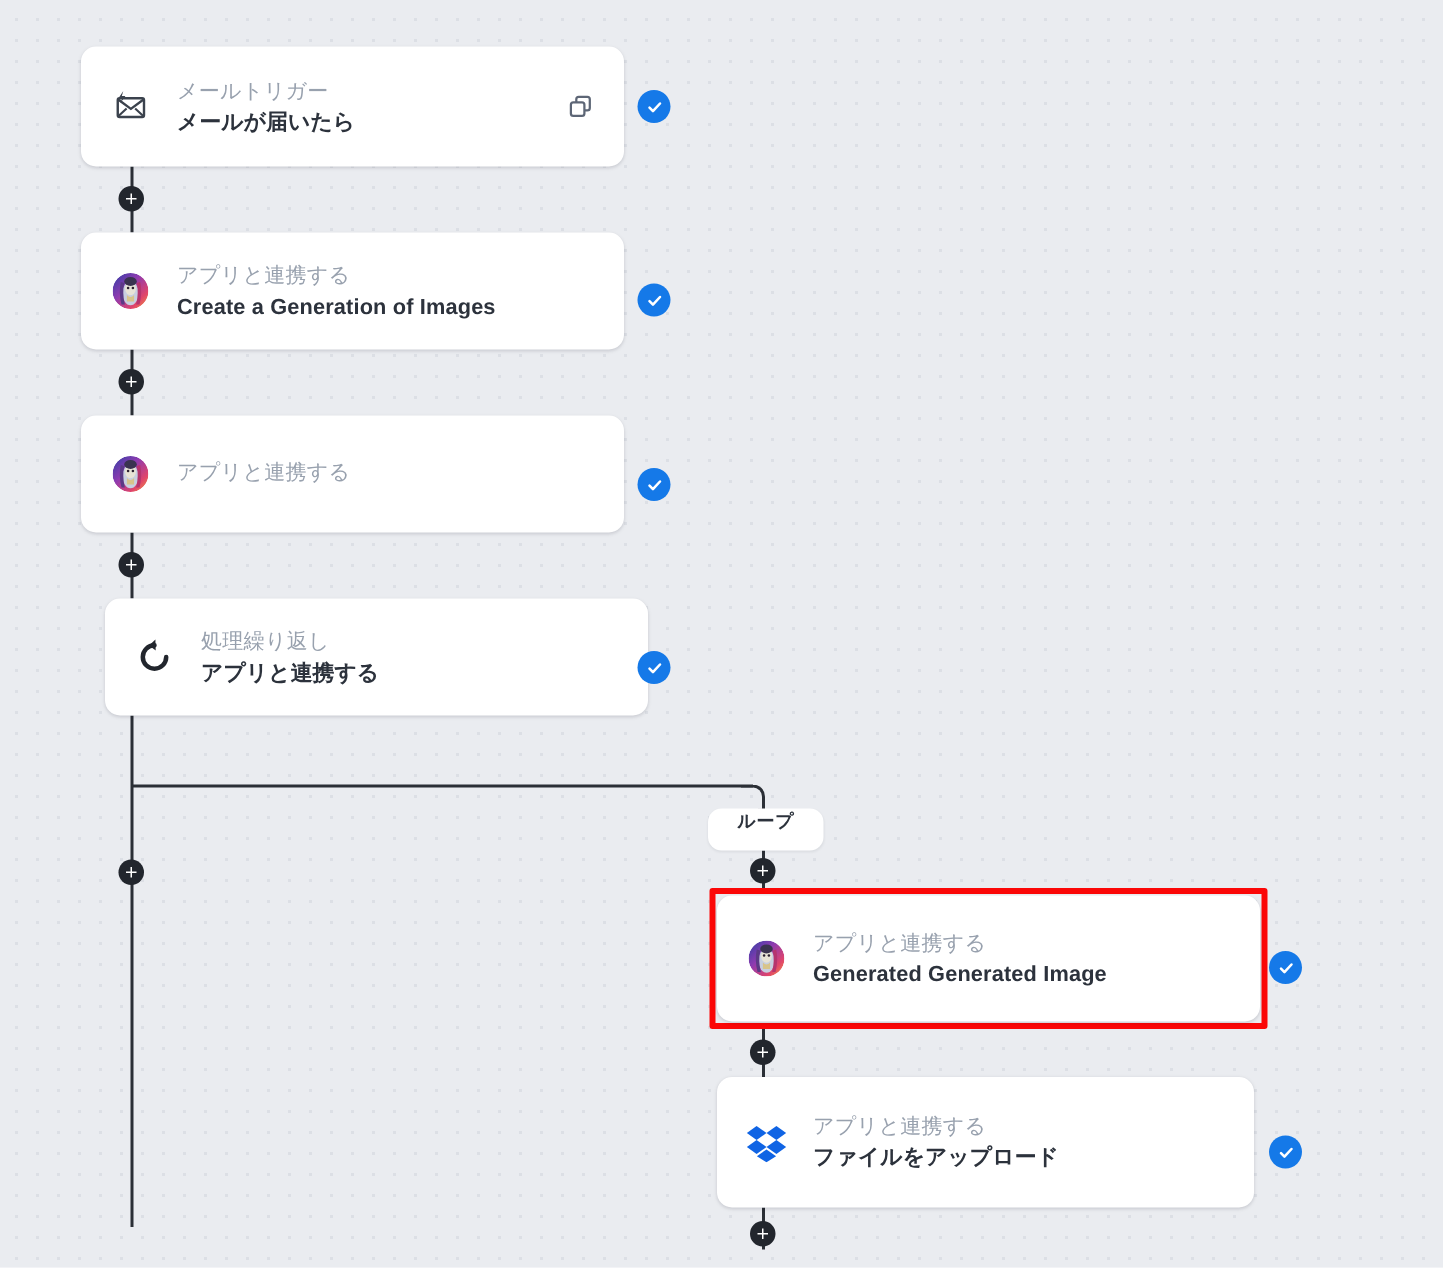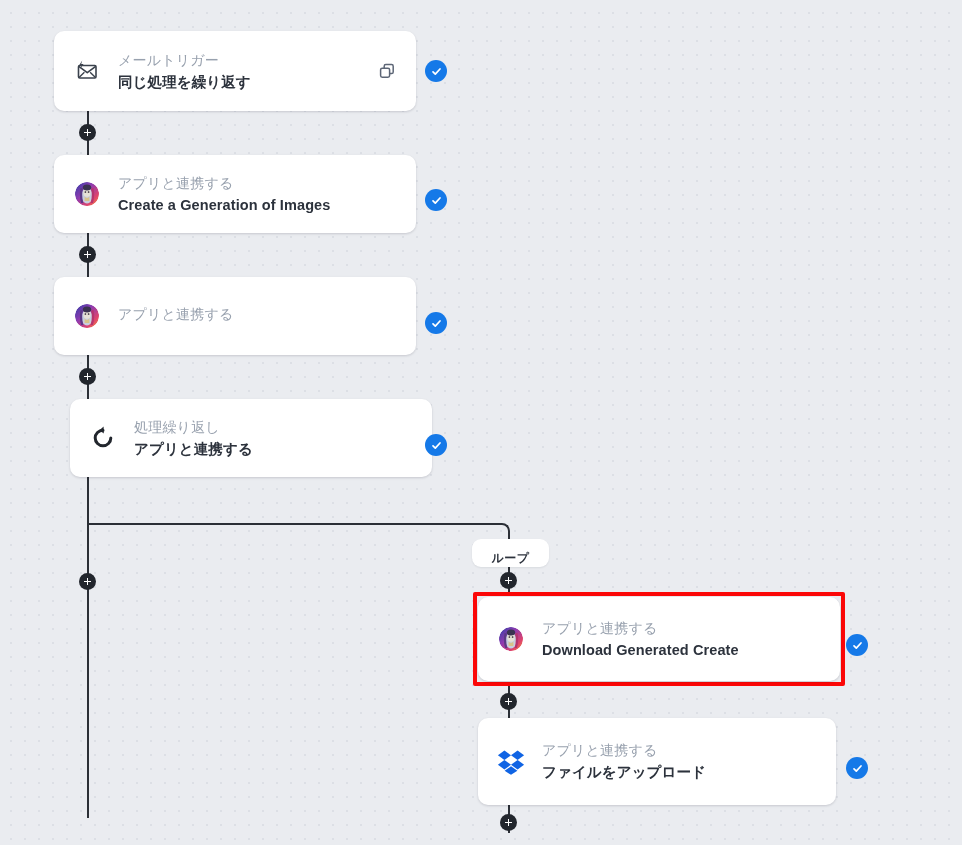--- a/index.html
+++ b/index.html
@@ -138,21 +138,21 @@
     z-index: 2;
     pointer-events: none;
   }
 
   
   .loop-badge {
     position: absolute;
     background: #ffffff;
     border-radius: 9px;
     display: flex;
-    align-items: flex-end;
+    align-items: flex-start;
     justify-content: center;
     font-size: 12px;
     font-weight: bold;
     color: #2c323c;
     box-shadow: 0 1px 2px rgba(16,24,40,.08);
     z-index: 5;
     letter-spacing: .5px;
     cursor: pointer;
   }
 
@@ -204,21 +204,21 @@
     <span class="card-icon">
       <svg width="26" height="26" viewBox="0 0 26 26">
         <rect x="4.5" y="7.5" width="17.5" height="12.5" rx="1.2" fill="none" stroke="#3b424d" stroke-width="1.6"></rect>
         <path d="M4.8 8.3 L13.25 14.6 L21.7 8.3" fill="none" stroke="#3b424d" stroke-width="1.6" stroke-linejoin="round"></path>
         <path d="M5.0 19.4 L10.4 14.3 M21.5 19.4 L16.1 14.3" fill="none" stroke="#3b424d" stroke-width="1.4"></path>
         <path d="M8.2 2.6 L5.2 7.2 L7.6 7.2 L6.3 10.6 L9.6 6.0 L7.2 6.0 Z" fill="#3b424d"></path>
       </svg>
     </span>
     <span class="card-text">
       <span class="card-sub" style="display:block;">メールトリガー</span>
-      <span class="card-title" style="display:block;">同じ処理を繰り返す</span>
+      <span class="card-title" style="display:block;">メールが届いたら</span>
     </span>
     <span class="copy-btn">
       <svg width="16" height="16" viewBox="0 0 16 16">
         <rect x="5.2" y="1.6" width="9" height="9" rx="1.6" fill="none" stroke="#5d6676" stroke-width="1.5"></rect>
         <rect x="1.6" y="5.2" width="9" height="9" rx="1.6" fill="#ffffff" stroke="#5d6676" stroke-width="1.5"></rect>
       </svg>
     </span>
   </div>
   <div class="status-check" style="left:425px; top:60px;">
     <svg width="13" height="13" viewBox="0 0 13 13">
@@ -343,21 +343,21 @@
           <circle cx="10.4" cy="10" r="0.85" fill="#2a2030"></circle>
           <circle cx="13.6" cy="10" r="0.85" fill="#2a2030"></circle>
           <path d="M9.6 14.6 Q12 17.4 14.4 14.6 L14.4 19 L9.6 19 Z" fill="#d8c48a"></path>
           <path d="M5.5 6 Q4 13 6 21 L8.2 21 Q6.4 13 7.8 6.6 Z" fill="#5b3a86"></path>
           <path d="M18.5 6 Q20 13 18 21 L15.8 21 Q17.6 13 16.2 6.6 Z" fill="#b5356d"></path>
         </g>
       </svg>
     </span>
     <span class="card-text">
       <span class="card-sub" style="display:block;">アプリと連携する</span>
-      <span class="card-title" style="display:block;">Download Generated Create</span>
+      <span class="card-title" style="display:block;">Generated Generated Image</span>
     </span>
   </div>
   <div class="status-check" style="left:846px; top:634px;">
     <svg width="13" height="13" viewBox="0 0 13 13">
       <path d="M3 6.8 L5.3 9.1 L10 4" fill="none" stroke="#ffffff" stroke-width="1.7" stroke-linecap="round" stroke-linejoin="round"></path>
     </svg>
   </div>
 
   <div class="card" style="left:478px; top:718px; width:358px; height:87px;">
     <span class="card-icon">

